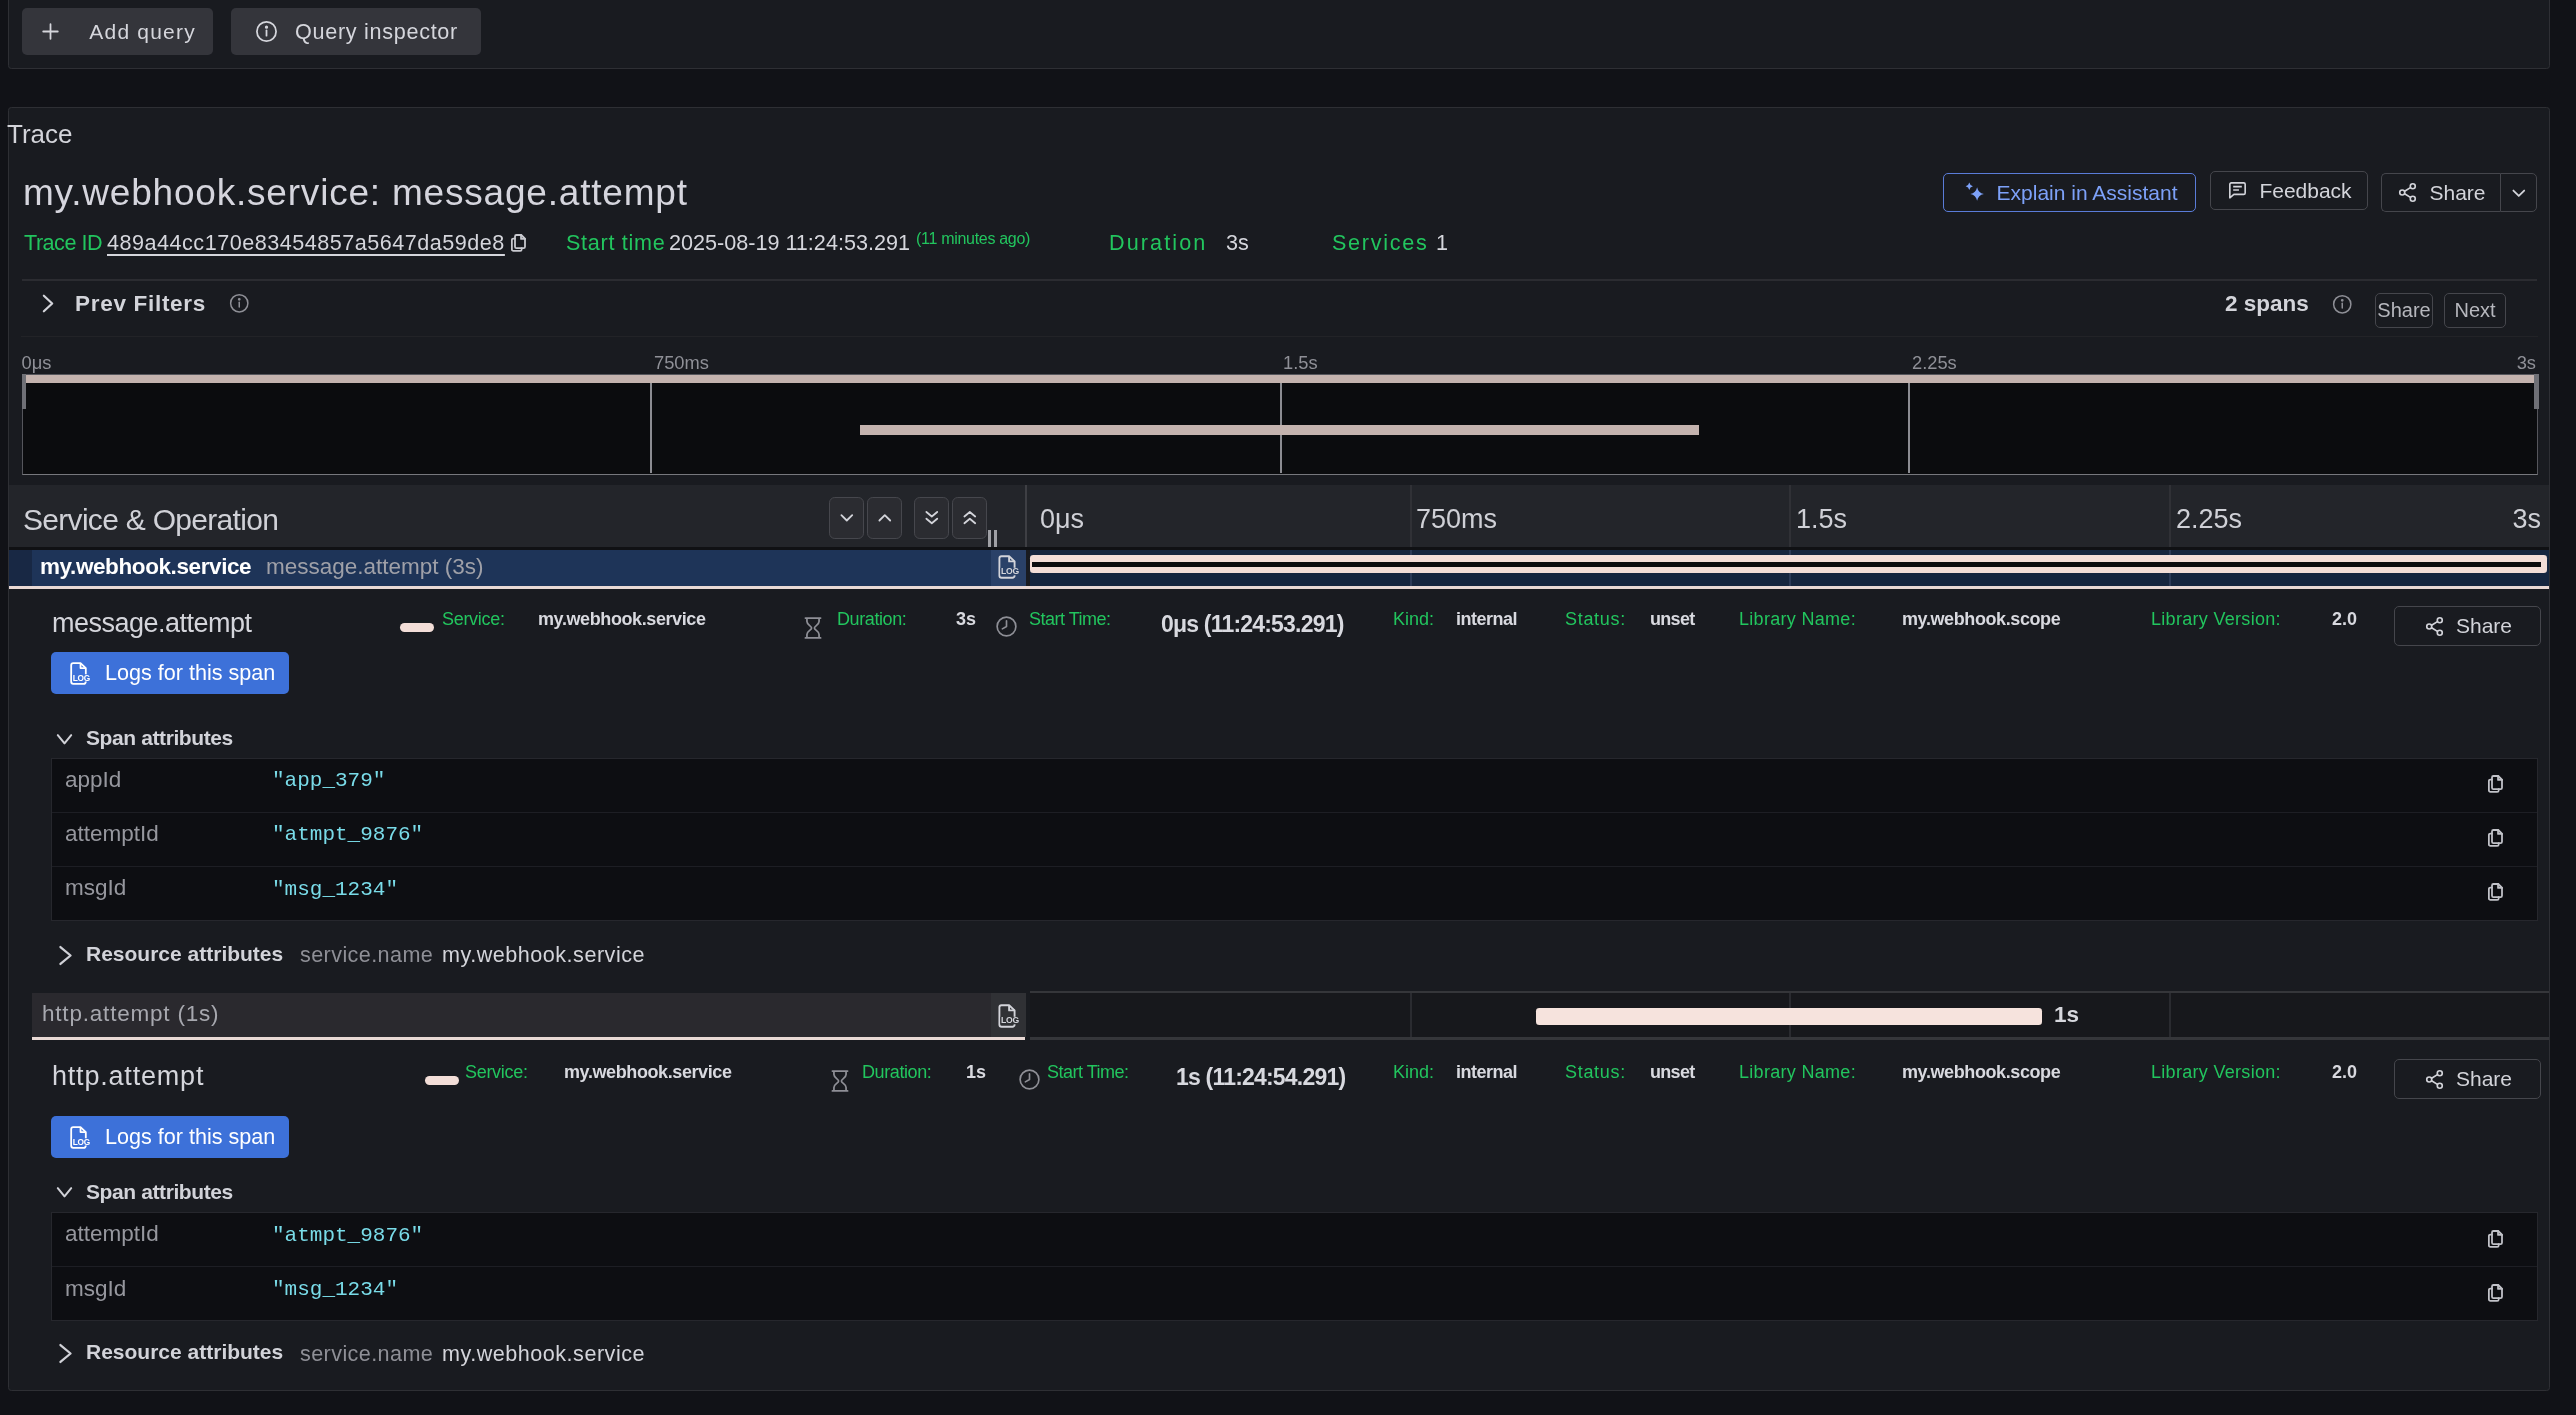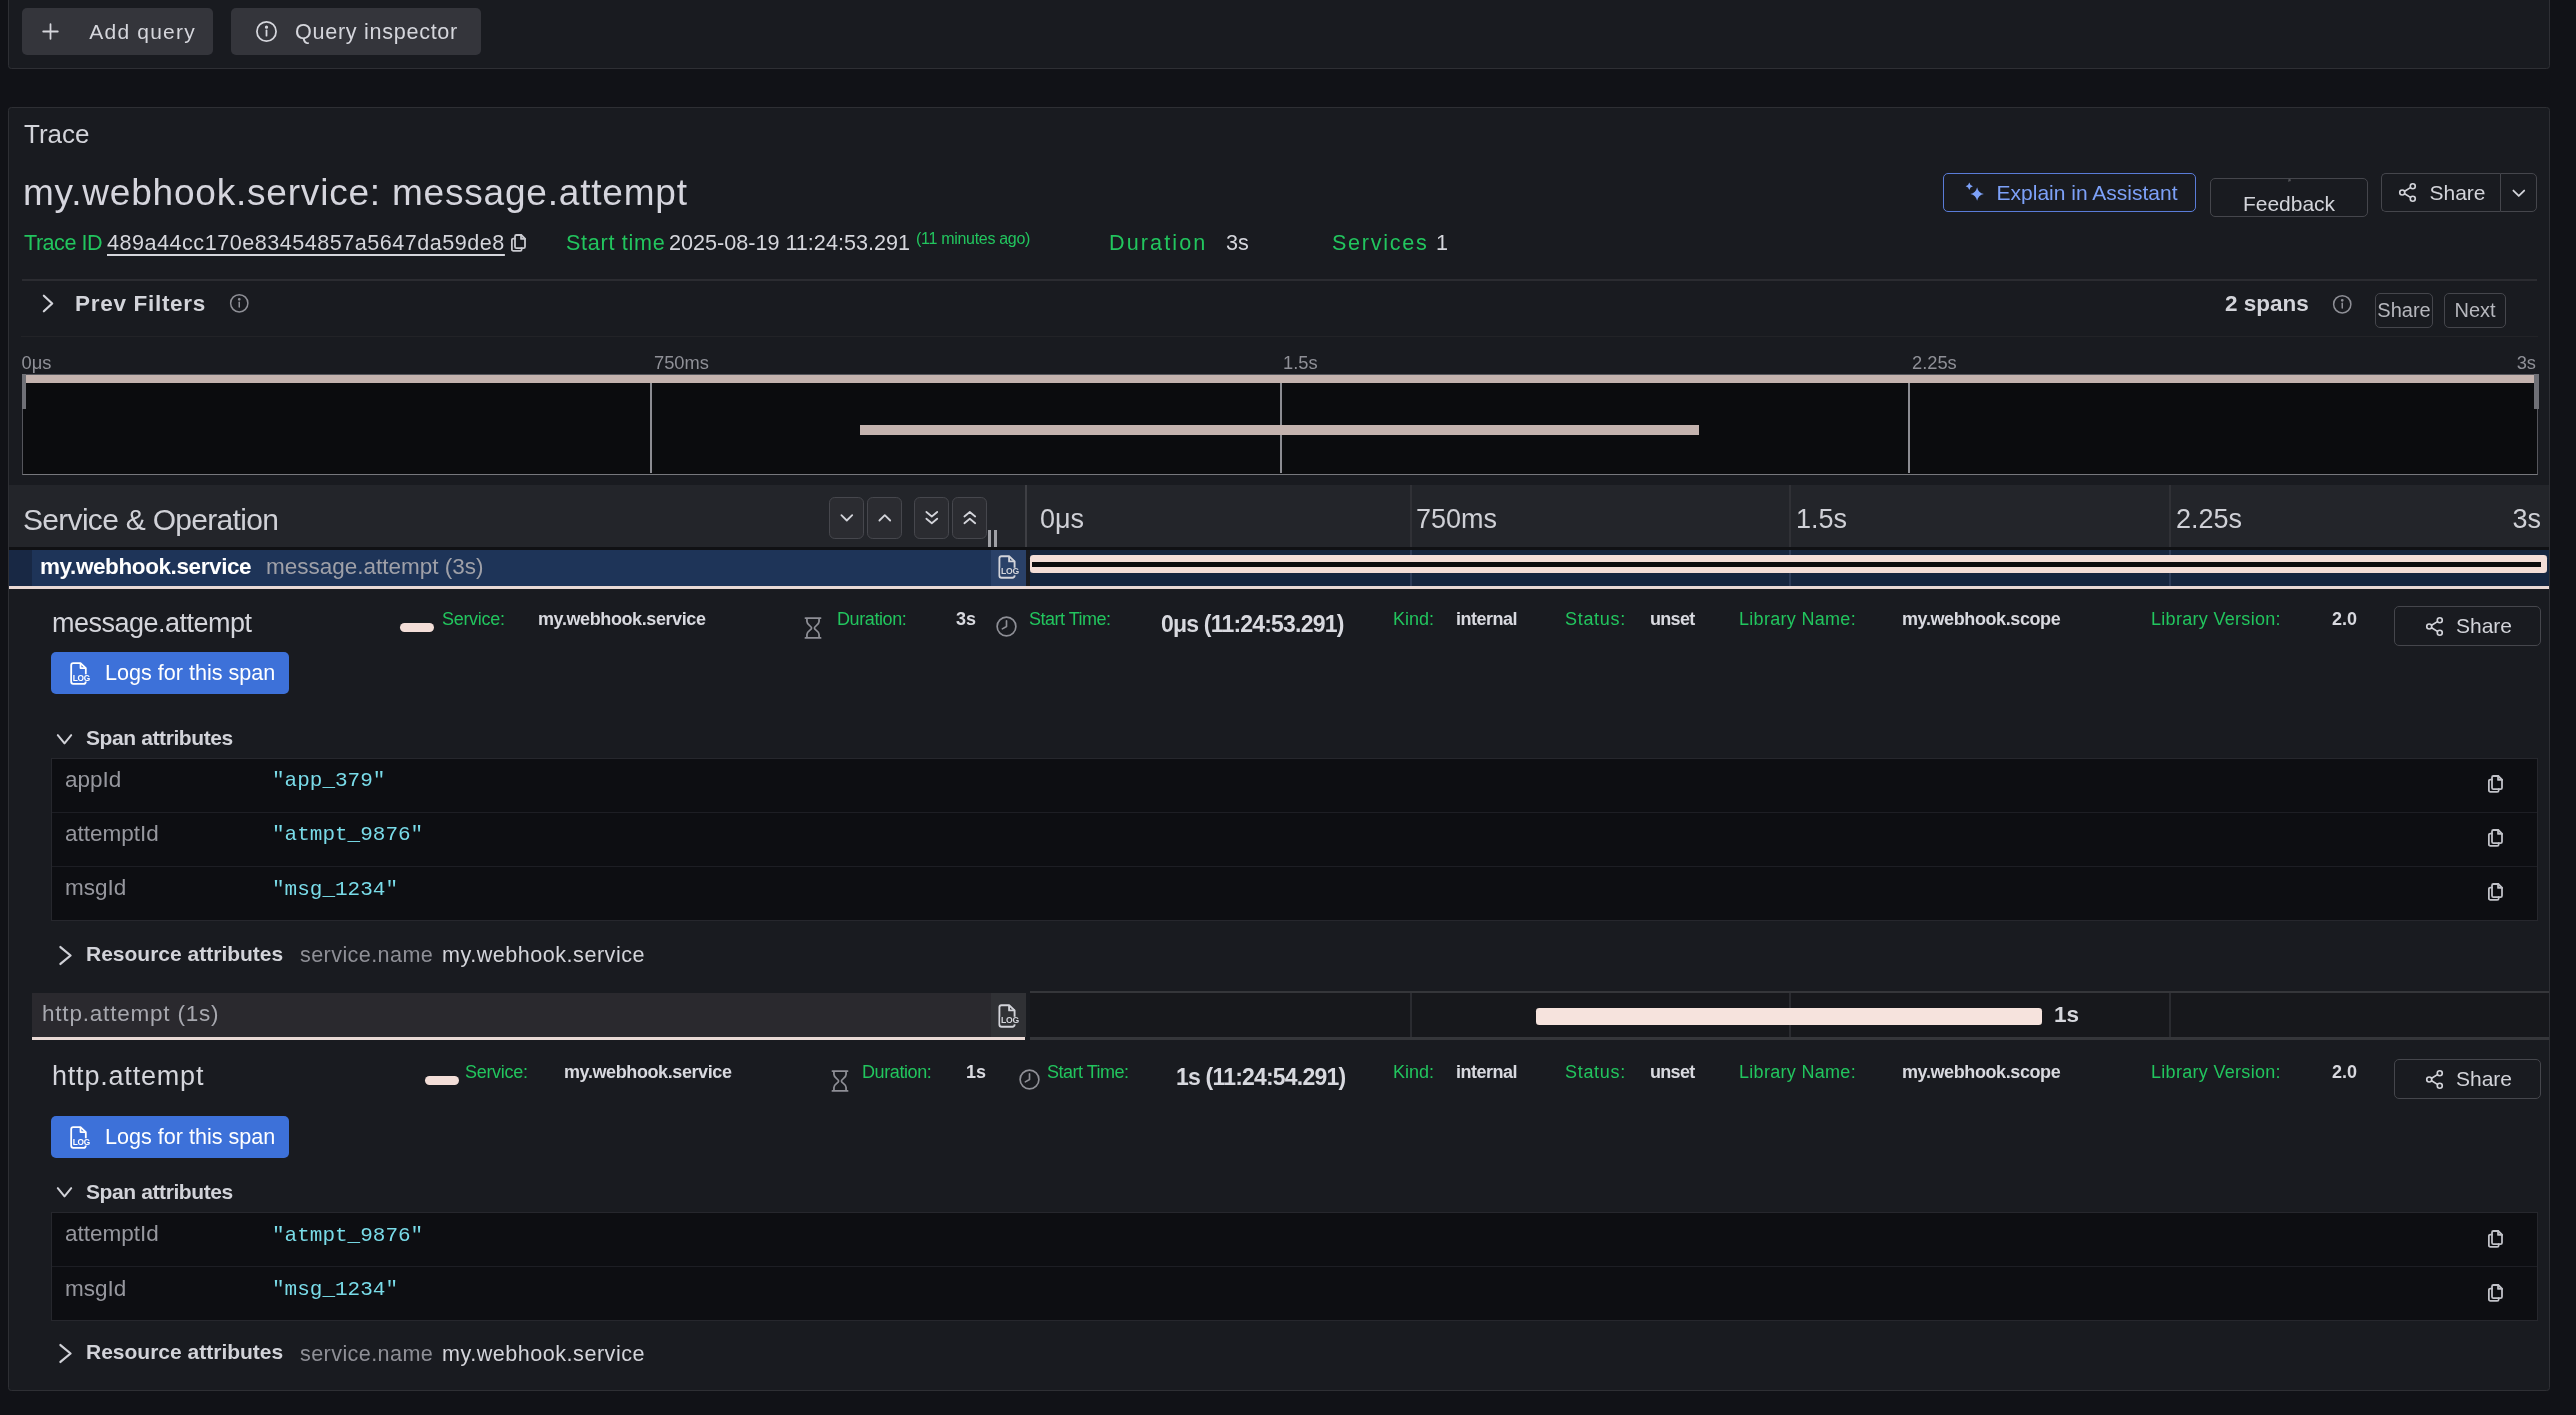--- a/index.html
+++ b/index.html
@@ -26,32 +26,32 @@
   <svg width="25" height="25" viewBox="0 0 24 24" fill="none" stroke="#d5d6dc" stroke-width="1.7" stroke-linecap="round">
       <circle cx="12" cy="12" r="9.2"></circle>
       <path d="M12 11v5"></path>
       <circle cx="12" cy="7.8" r="0.7" fill="#d5d6dc"></circle>
     </svg>
   <span>Query inspector</span>
 </div>
 
 <div class="panel" style="left:8.3px; top:107px; width:2542px; height:1284px;"></div>
 
-<div class="abs" style="left:24px; top:119px; font-size:26px; font-weight:500; color:#d3d4da;">Trace</div>
+<div class="abs" style="left:7px; top:119px; font-size:26px; font-weight:500; color:#d3d4da;">Trace</div>
 
 <div class="abs" style="left:23px; top:172px; font-size:37px; font-weight:500; color:#d5d5dd; letter-spacing:0.8px;">my.webhook.service: message.attempt</div>
 
 <div class="btn-outline" style="left:1943px; top:173px; width:253px; height:39px; border-color:#5a7cd8; color:#7da1f8;">
   <svg width="25" height="25" viewBox="0 0 24 24" fill="#7da1f8">
       <path d="M14.5 7 Q15.6 12.4 21 13.5 Q15.6 14.6 14.5 20 Q13.4 14.6 8 13.5 Q13.4 12.4 14.5 7 Z"></path>
       <path d="M7 2.5 Q7.6 5.4 10.5 6 Q7.6 6.6 7 9.5 Q6.4 6.6 3.5 6 Q6.4 5.4 7 2.5 Z"></path>
     </svg>
   <span>Explain in Assistant</span>
 </div>
-<div class="btn-outline" style="left:2210px; top:178px; width:158px; height:39px;flex-direction:column;">
+<div class="btn-outline" style="left:2210px; top:171px; width:158px; height:39px;">
   <svg width="23" height="23" viewBox="0 0 24 24" fill="none" stroke="#d3d4da" stroke-width="1.7" stroke-linejoin="round">
       <path d="M5.5 4h13A1.5 1.5 0 0 1 20 5.5v9a1.5 1.5 0 0 1-1.5 1.5H8.2L4 19.6V5.5A1.5 1.5 0 0 1 5.5 4z"></path>
       <path d="M7.5 8h9M7.5 11.5h6"></path>
     </svg>
   <span>Feedback</span>
 </div>
 <div class="btn-outline" style="left:2381px; top:173px; width:119px; height:39px; border-right:none; border-radius:5px 0 0 5px;">
   <svg width="23" height="23" viewBox="0 0 24 24" fill="none" stroke="#d3d4da" stroke-width="1.7">
       <circle cx="17.5" cy="5.5" r="2.6"></circle>
       <circle cx="6.5" cy="12" r="2.6"></circle>

